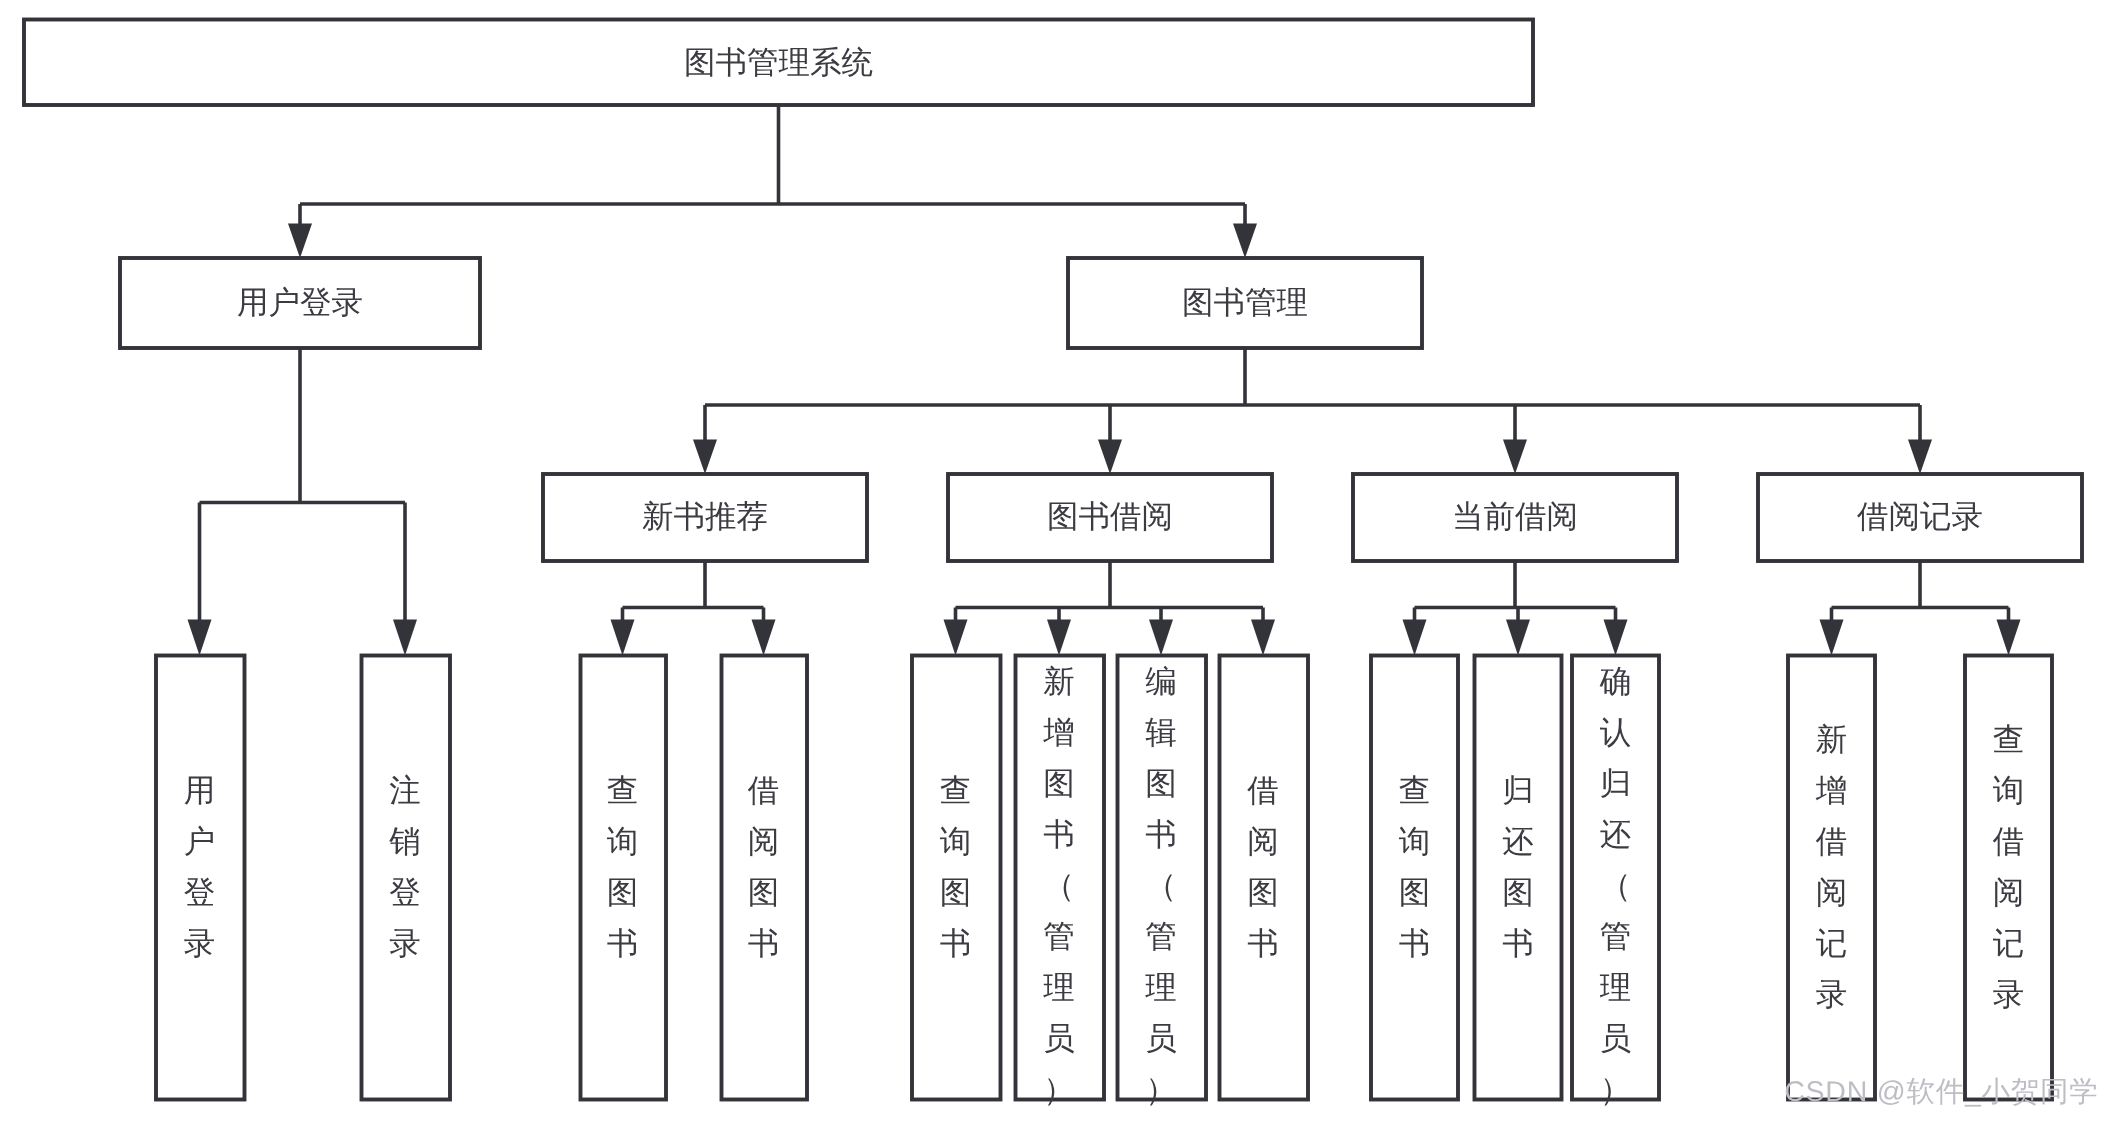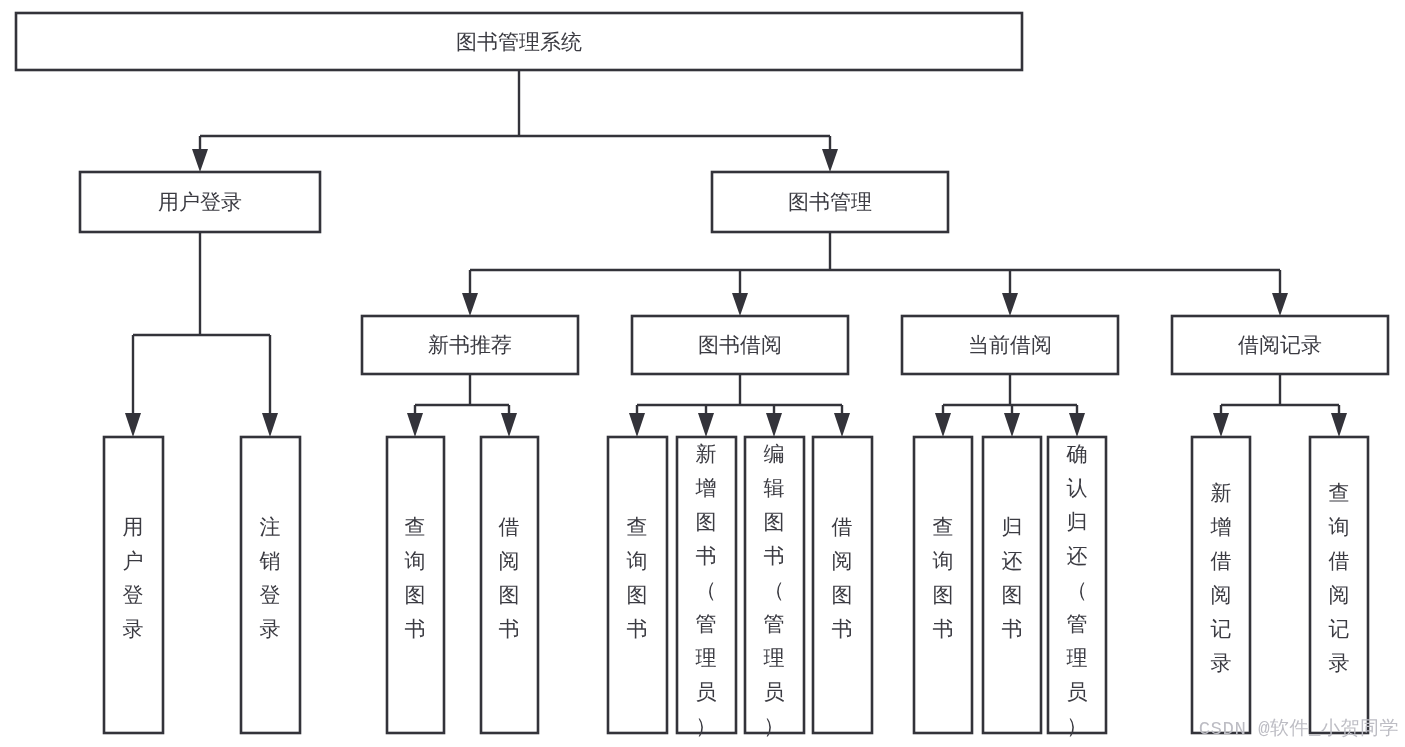--- a/index.html
+++ b/index.html
@@ -49,21 +49,21 @@
   .node-label-v {
     font-family: "Liberation Sans", "DejaVu Sans", sans-serif;
     font-size: 21px;
     fill: #3b3b42;
     text-anchor: middle;
   }
   .watermark {
     position: absolute;
     right: 6px;
     bottom: 6px;
-    font-family: Liberation Mono, monospace;
+    font-family: Liberation Sans, sans-serif;
     font-size: 19px;
     color: #bdbdc4;
     white-space: nowrap;
     letter-spacing: 0.5px;
   }
 </style>
 </head>
 <body>
 
 <div id="diagram-root">

